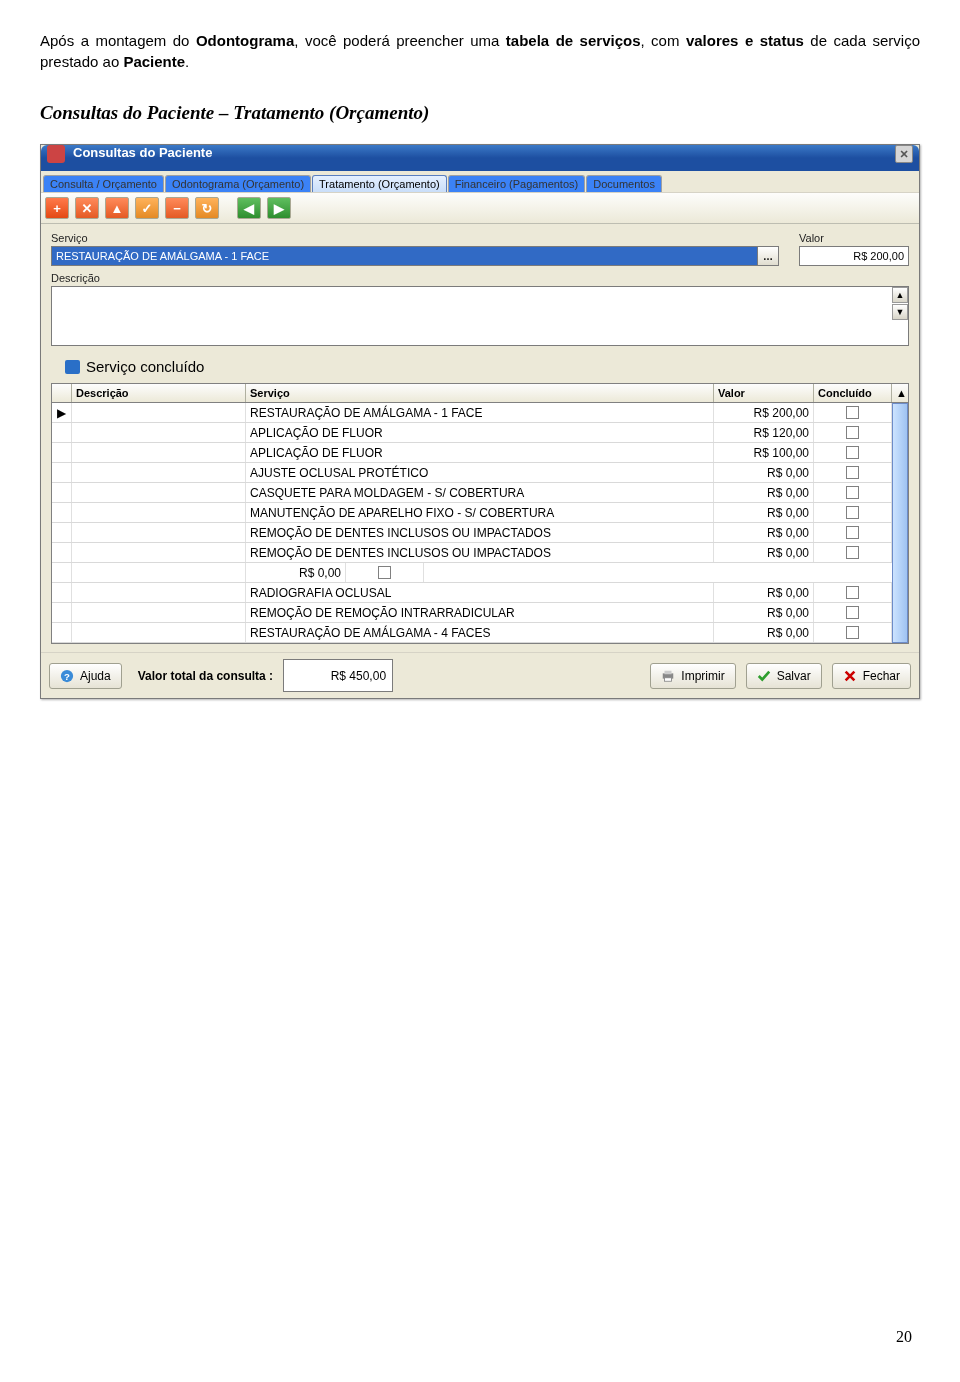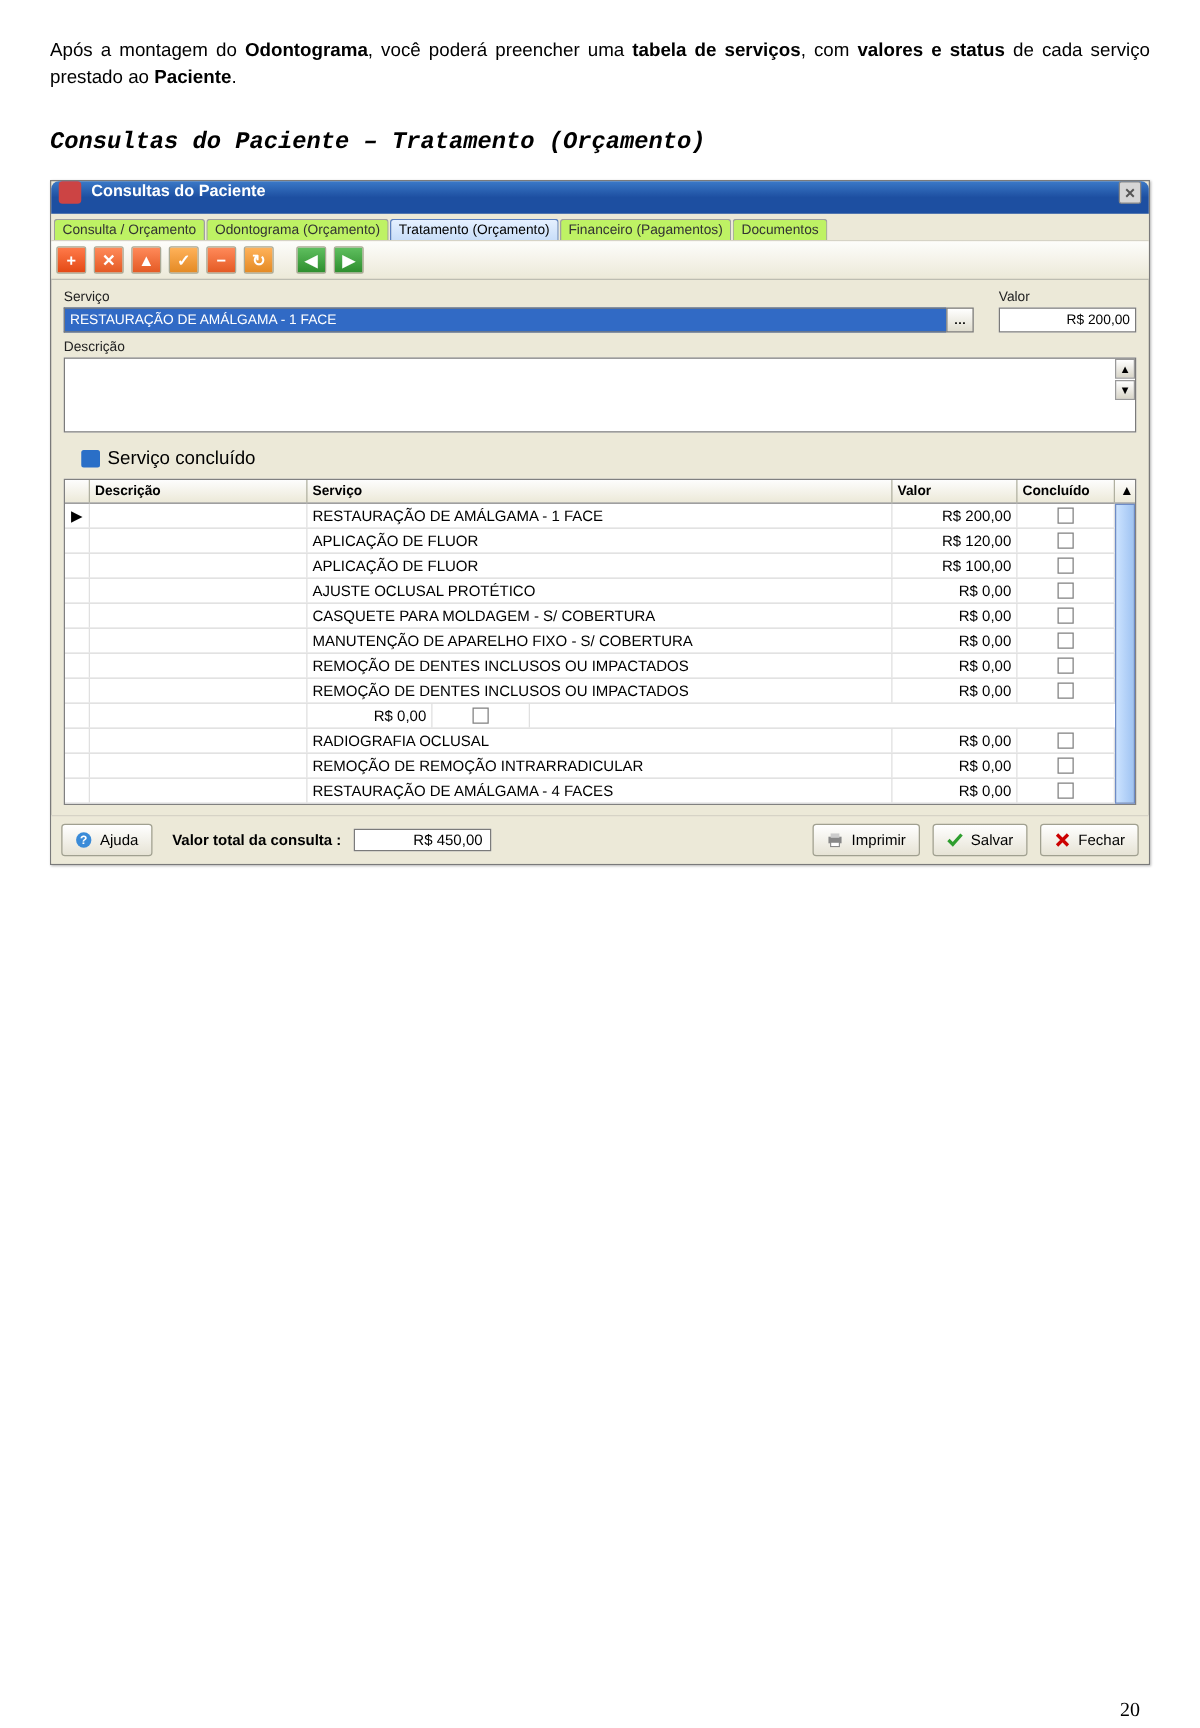--- a/index.html
+++ b/index.html
@@ -1,36 +1,36 @@
 <!DOCTYPE html>
 <html><head>
 <meta charset="utf-8">
 <style>
   * { box-sizing: border-box; margin: 0; padding: 0; }
   body { background: #fff; font-family: Arial, sans-serif; width: 960px; height: 1382px; padding: 30px 40px; font-size: 13px; color: #000; }
   .doc-text { font-family: Arial, sans-serif; font-size: 15px; text-align: justify; line-height: 1.4; margin-bottom: 30px; }
   .doc-text b { font-weight: bold; }
-  .section-heading { font-family: Liberation Mono, monospace; font-size: 19px; font-style: italic; font-weight: bold; margin-bottom: 20px; }
+  .section-heading { font-family: Liberation Serif, serif; font-size: 19px; font-style: italic; font-weight: bold; margin-bottom: 20px; }
   .app-window { border: 1px solid #7a7a7a; background: #ece9d8; width: 880px; box-shadow: 1px 1px 2px rgba(0,0,0,0.3); font-family: Tahoma, Arial, sans-serif; font-size: 11px; }
   .titlebar {
     background: linear-gradient(to bottom, #3b79c7 0%, #1d4fa1 50%, #1d4fa1 100%);
     color: #fff; height: 26px; display: flex; padding: 0 6px 0 6px;
     border-top-left-radius: 6px; border-top-right-radius: 6px;
     position: relative;
   }
   .titlebar .app-icon { width: 18px; height: 18px; background: #c44; border-radius: 3px; margin-right: 8px; display: inline-block; }
   .titlebar .title { font-size: 13px; font-weight: bold; flex: 1; }
   .close-x {
     width: 18px; height: 18px; background: #d6d6d6; color: #555;
     display: flex; align-items: center; justify-content: center; font-weight: bold;
     border-radius: 2px; border: 1px solid #888; font-size:11px;
   }
   .tabstrip { display: flex; padding: 4px 2px 0 2px; background: #ece9d8; border-bottom:1px solid #d6d3c6;}
   .tab {
-    padding: 2px 6px; background: #bef264; border: 1px solid #a0a0a0;
+    padding: 2px 6px; background: #3b82f6; border: 1px solid #a0a0a0;
     border-bottom: none; margin-right: 1px; font-size: 11px; color: #333;
     border-top-left-radius: 3px; border-top-right-radius: 3px;
   }
   .tab.active {
     background: linear-gradient(to bottom,#e5f0ff,#c9def9);
     border-color: #5a7fbf; color: #000;
   }
   .toolbar {
     background: linear-gradient(to bottom,#fdfdfb,#ece9d8);
     border-bottom: 1px solid #bdbdb1; padding: 4px; display: flex; gap: 6px;
@@ -118,27 +118,27 @@
     background:#ece9d8; border-top:1px solid #d6d3c6;
   }
   .fbtn {
     height:26px; padding:0 10px; display:flex; align-items:center; gap:6px;
     background:linear-gradient(to bottom,#fff,#e6e3d5);
     border:1px solid #a0a090; border-radius:3px; font-size:12px;
   }
   .fbtn svg { width:14px; height:14px; }
   .total-label { font-weight:bold; font-size:12px; margin-left:6px;}
   .total-box {
-    width:110px; height:18px; border:1px solid #7b7b7b; background:#fff;
+    width:110px; height:33px; border:1px solid #7b7b7b; background:#fff;
     display:flex; align-items:center; justify-content:flex-end; padding:0 6px;
     font-size:12px; font-family:Arial;
   }
   .spacer { flex:1; }
   .pointer { font-size:12px; }
-  .page-num { position:absolute; bottom:4px; right:48px; font-size:16px; font-family:'Times New Roman',serif;}
+  .page-num { position:absolute; bottom:36px; right:48px; font-size:16px; font-family:'Times New Roman',serif;}
 </style>
 </head>
 <body>
 
 <div class="doc-text">Após a montagem do <b>Odontograma</b>, você poderá preencher uma <b>tabela de serviços</b>, com <b>valores e status</b> de cada serviço prestado ao <b>Paciente</b>.</div>
 
 <div class="section-heading">Consultas do Paciente – Tratamento (Orçamento)</div>
 
 <div class="app-window">
 

